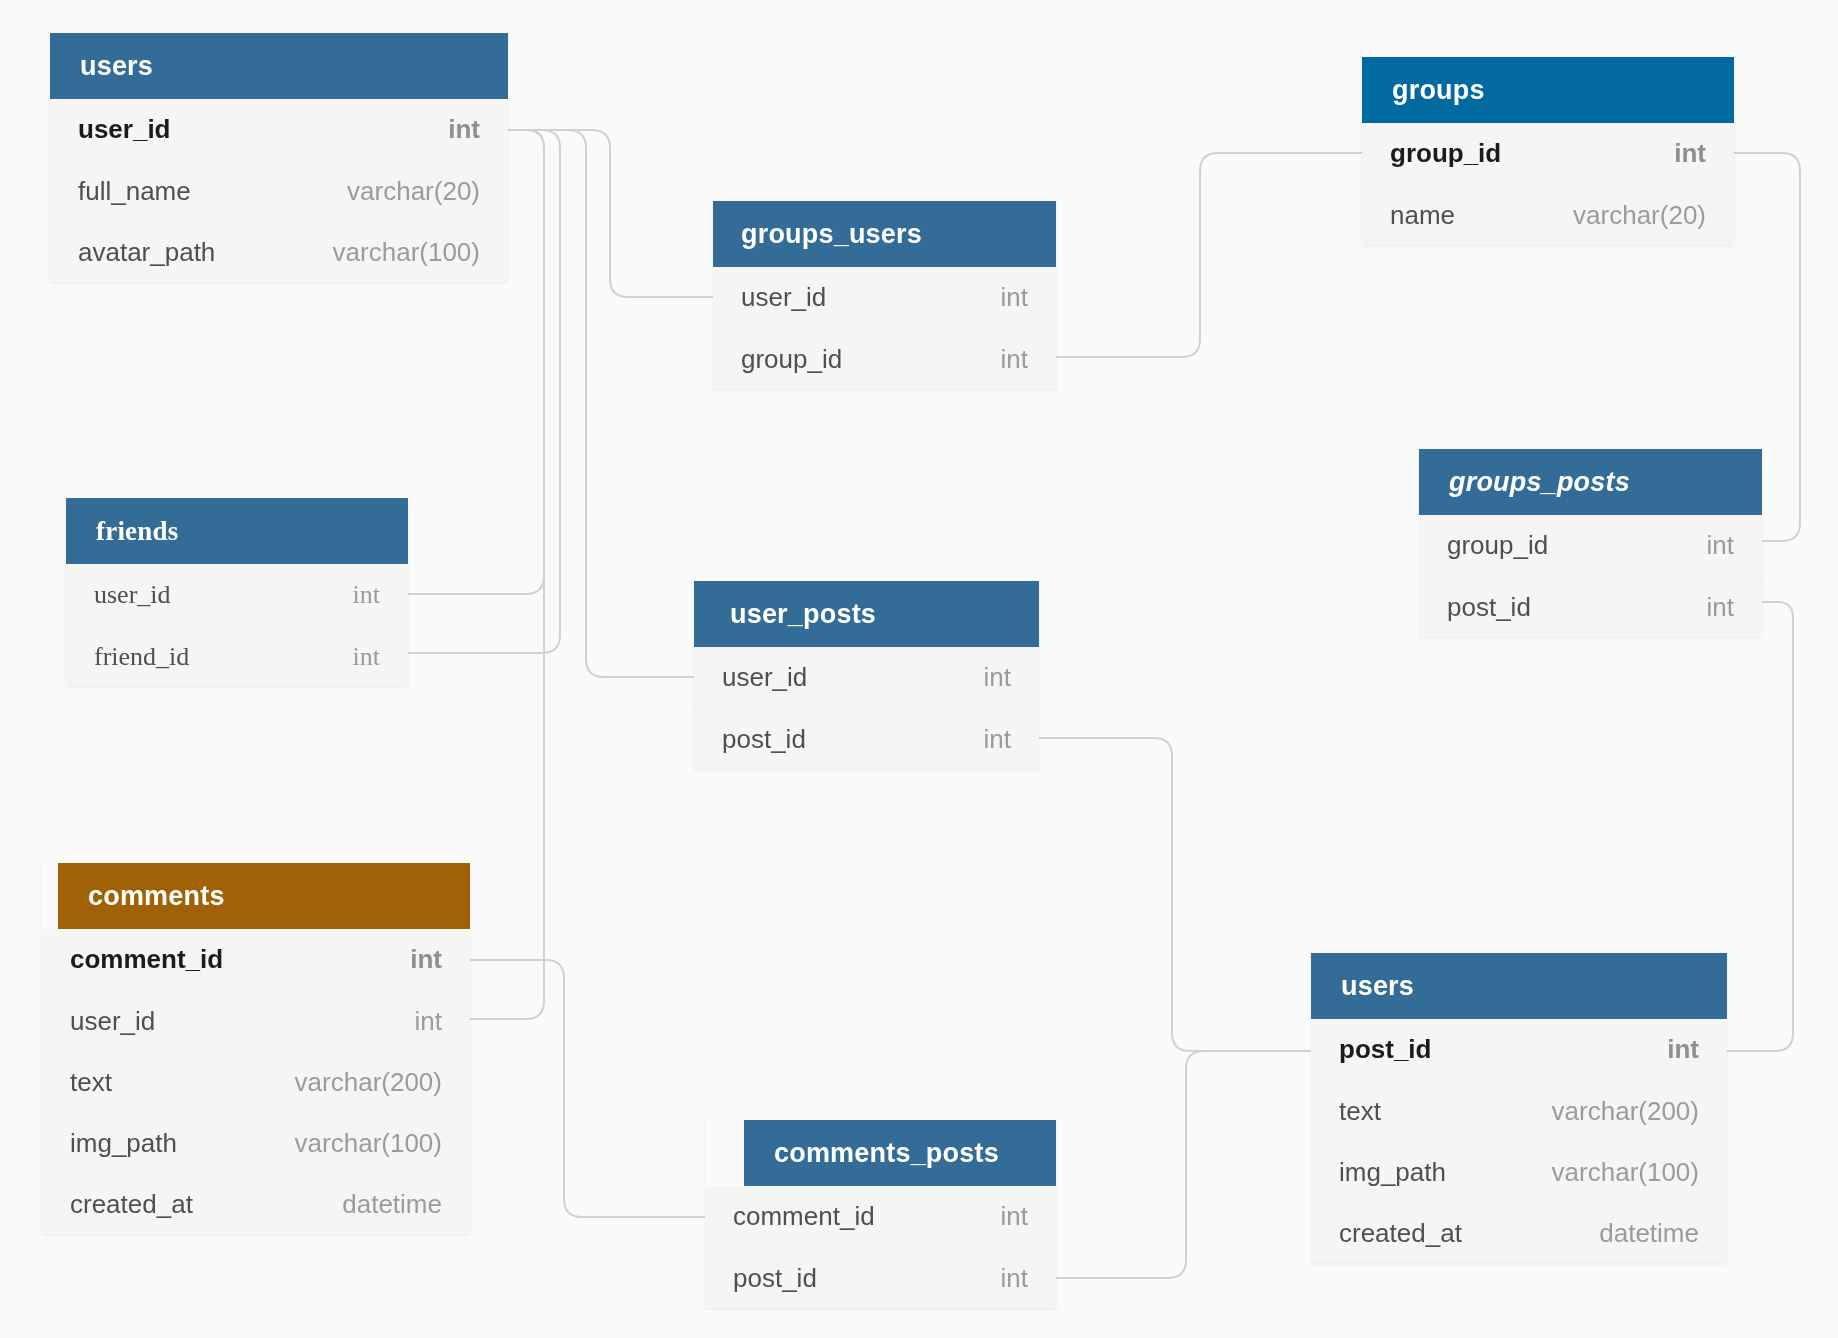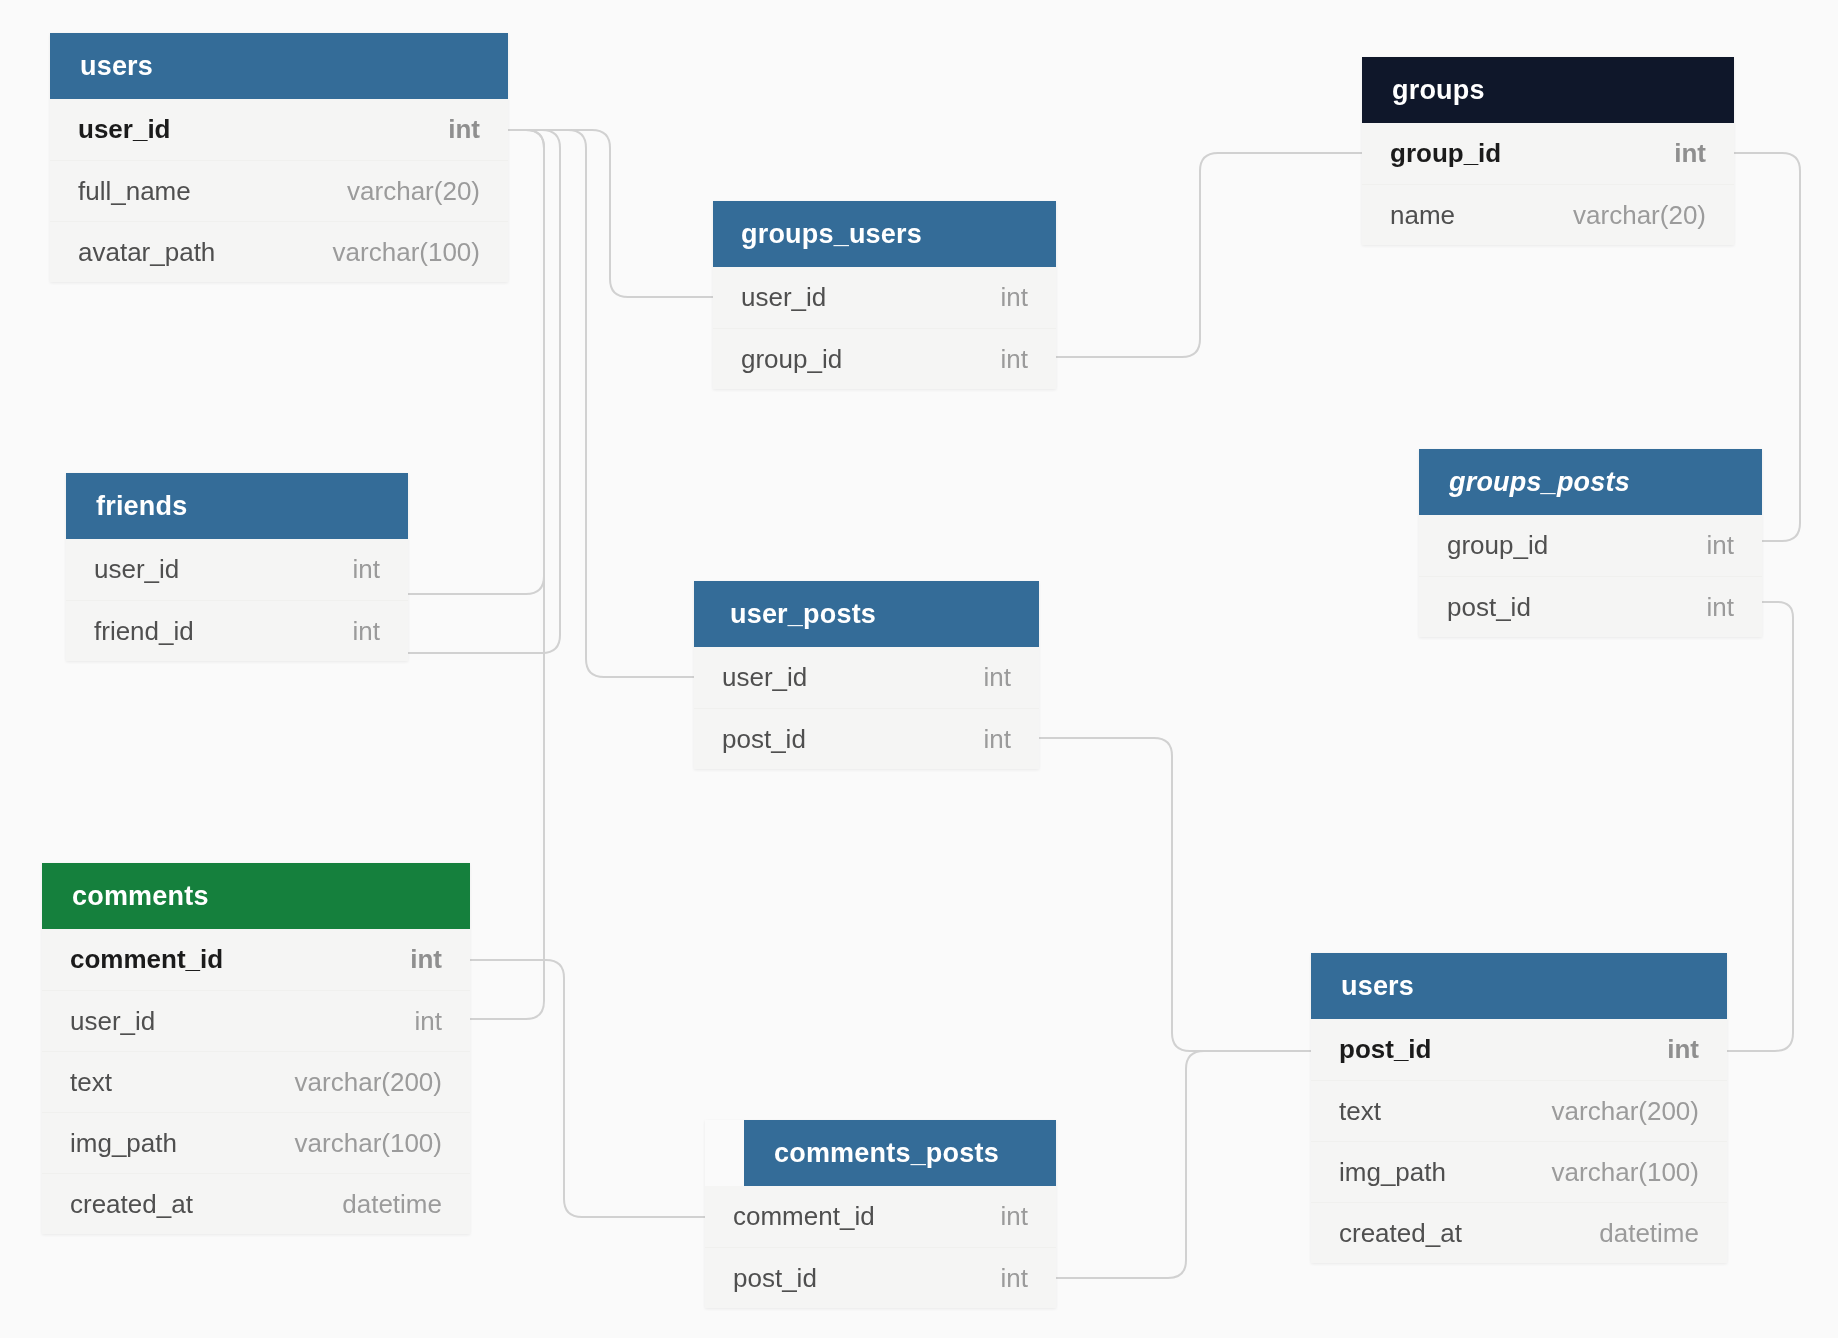--- a/index.html
+++ b/index.html
@@ -83,35 +83,35 @@
         <div class="row">
           <span class="fname">full_name</span>
           <span class="ftype">varchar(20)</span>
         </div>
         <div class="row">
           <span class="fname">avatar_path</span>
           <span class="ftype">varchar(100)</span>
         </div>
       </div>
     </div>
-    <div class="er-table" style="left: 66px; top: 473px; width: 342px;">
+    <div class="er-table" style="left: 66px; top: 498px; width: 342px; font-family: Liberation Serif, serif;">
       <div class="hdr" style="background: rgb(52, 108, 152);">friends</div>
       <div class="body">
         <div class="row">
           <span class="fname">user_id</span>
           <span class="ftype">int</span>
         </div>
         <div class="row">
           <span class="fname">friend_id</span>
           <span class="ftype">int</span>
         </div>
       </div>
     </div>
     <div class="er-table" style="left: 42px; top: 863px; width: 428px;">
-      <div class="hdr" style="background: #15803d;">comments</div>
+      <div class="hdr" style="background: #a16207; margin-left: 16px;">comments</div>
       <div class="body">
         <div class="row pk">
           <span class="fname">comment_id</span>
           <span class="ftype">int</span>
         </div>
         <div class="row">
           <span class="fname">user_id</span>
           <span class="ftype">int</span>
         </div>
         <div class="row">
@@ -161,21 +161,21 @@
           <span class="fname">comment_id</span>
           <span class="ftype">int</span>
         </div>
         <div class="row">
           <span class="fname">post_id</span>
           <span class="ftype">int</span>
         </div>
       </div>
     </div>
     <div class="er-table" style="left: 1362px; top: 57px; width: 372px;">
-      <div class="hdr" style="background: #0f172a;">groups</div>
+      <div class="hdr" style="background: #0369a1;">groups</div>
       <div class="body">
         <div class="row pk">
           <span class="fname">group_id</span>
           <span class="ftype">int</span>
         </div>
         <div class="row">
           <span class="fname">name</span>
           <span class="ftype">varchar(20)</span>
         </div>
       </div>

